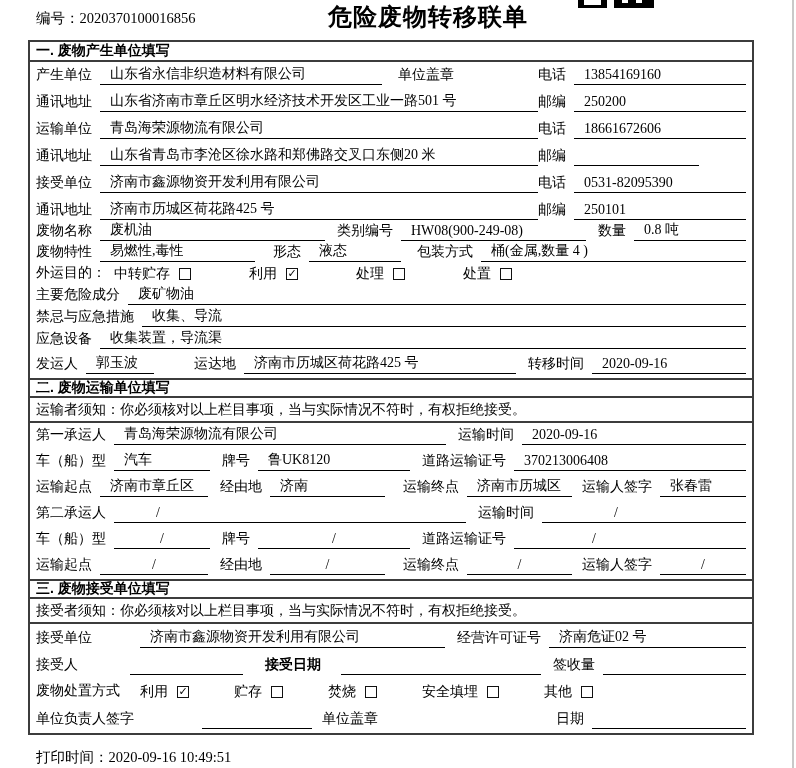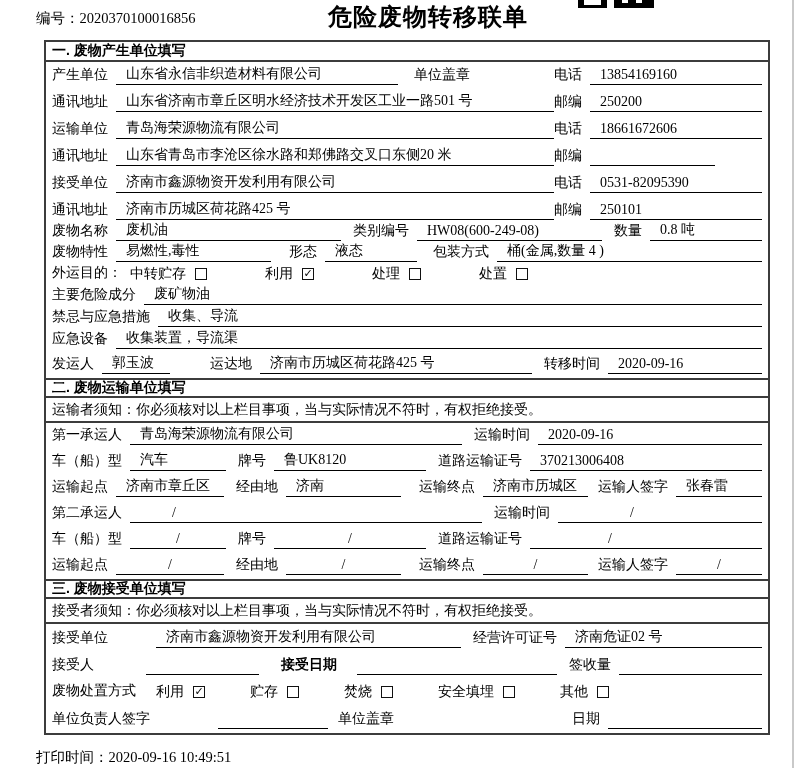--- a/index.html
+++ b/index.html
@@ -14,21 +14,21 @@
   }
   .page-edge { position:absolute; top:0; right:2px; width:2px; height:768px; background:#c9c9c9; }
 
   
   .serial { position:absolute; left:36px; top:9px; font-size:14.5px; white-space:nowrap; }
   .doc-title { position:absolute; left:328px; top:1px; font-size:24px; font-weight:700; letter-spacing:1px; white-space:nowrap; }
   .qr-frag { position:absolute; left:578px; top:0; width:76px; height:8px; }
   .qr-frag i { position:absolute; background:#000; display:block; }
 
   
-  .form-table { position:absolute; left:44px; top:40px; width:726px; border:2px solid #3c3c3c; background:#fff; }
+  .form-table { position:absolute; left:28px; top:40px; width:726px; border:2px solid #3c3c3c; background:#fff; }
   .sec-head {
     display:flex; align-items:center;
     height:20px; padding:0 6px;
     font-weight:700; font-size:14px;
     border-bottom:2px solid #3c3c3c;
     font-family:"Liberation Sans","DejaVu Sans",sans-serif;
   }
   .sec-top { border-top:2px solid #3c3c3c; }
   .notice-row {
     display:flex; align-items:center;
@@ -141,21 +141,21 @@
       <span class="v fx">济南市历城区荷花路425 号</span>
     </div>
     <span class="l">邮编</span>
     <span class="v fx">250101</span>
   </div>
 
   <div class="row h21">
     <span class="l">废物名称</span>
     <span class="v" style="width:225px">废机油</span>
     <span class="l ml12">类别编号</span>
-    <span class="v" style="width:185px">HW08(600-249-08)</span>
+    <span class="v" style="width:185px">HW08(900-249-08)</span>
     <span class="l ml12">数量</span>
     <span class="v fx">0.8 吨</span>
   </div>
 
   <div class="row h21">
     <span class="l">废物特性</span>
     <span class="v" style="width:155px">易燃性,毒性</span>
     <span class="l ml18">形态</span>
     <span class="v" style="width:92px">液态</span>
     <span class="l ml16">包装方式</span>

